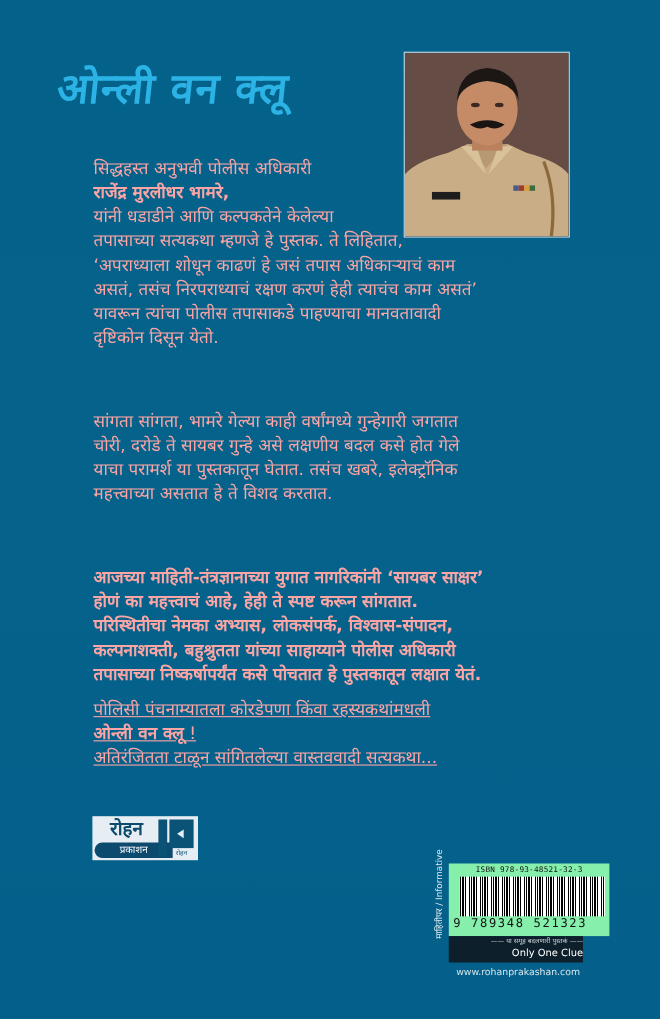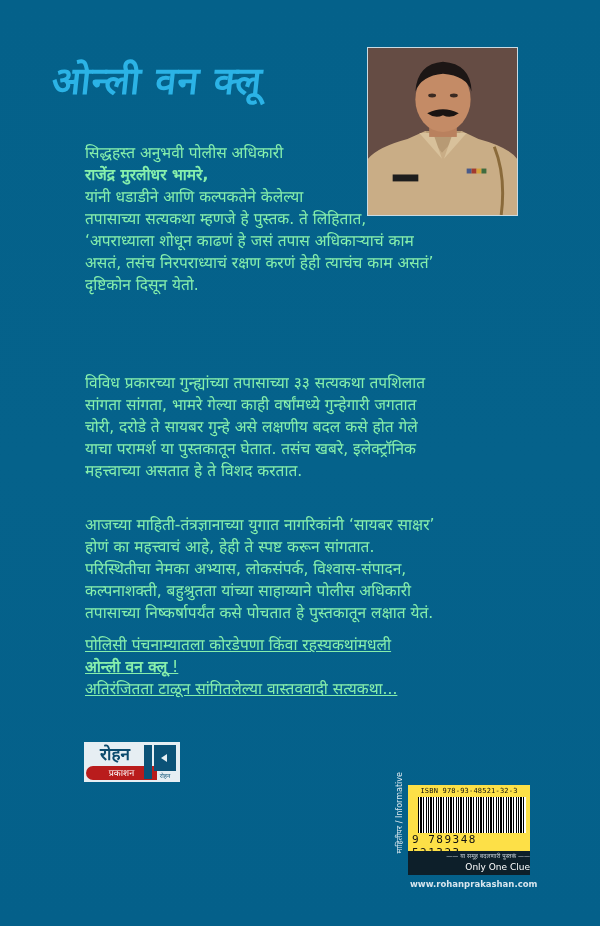--- a/index.html
+++ b/index.html
@@ -28,41 +28,41 @@
       position: absolute; left: 367px; top: 47px; width: 151px; height: 169px;
       border: 1px solid #c9dbe4;
       background: linear-gradient(180deg, #6b5147 0%, #5d4a45 55%, #4b3c3a 100%);
       overflow: hidden;
       box-sizing: border-box;
     }
     .photo svg { display: block; width: 100%; height: 100%; }
     .text-block {
       position: absolute; left: 85px; width: 470px;
       font-size: 15.5px; line-height: 22px;
-      color: #86efac;
+      color: #fca5a5;
     }
     .text-block .line { white-space: nowrap; display: block; }
     .bold { font-weight: bold; }
     #para1 { top: 142px; }
     #para2 { top: 372px; }
-    #para3 { top: 514px; }
+    #para3 { top: 514px; font-weight: bold; }
     #para4 { top: 634px; text-decoration: underline; }
     .logo {
       position: absolute; left: 84px; top: 742px; width: 96px; height: 40px;
       background: #e6eef3;
       box-sizing: border-box;
     }
     .logo .name {
       position: absolute; left: 6px; top: 2px; width: 50px;
       font-size: 17px; font-weight: bold; color: #0c4b6e;
       text-align: center; line-height: 20px;
     }
     .logo .sub {
       position: absolute; left: 2px; top: 24px; width: 71px; height: 14px;
-      background: #b91c1c; color: #ffffff;
+      background: #0c4a6e; color: #ffffff;
       font-size: 9px; line-height: 14px; text-align: center;
       border-radius: 7px 0 0 7px;
     }
     .logo .book {
       position: absolute; left: 60px; top: 3px; width: 8px; height: 34px;
       background: #0b5277;
     }
     .logo .book2 {
       position: absolute; left: 70px; top: 3px; width: 22px; height: 26px;
       background: #0b5277;
@@ -78,22 +78,22 @@
     }
     .genre {
       position: absolute; left: 390px; top: 780px; width: 16px; height: 76px;
     }
     .genre span {
       position: absolute; left: -30px; top: 30px; width: 76px;
       transform: rotate(-90deg);
       font-size: 8px; color: #dfeaf0; white-space: nowrap; text-align: center;
     }
     .barcode-box {
-      position: absolute; left: 408px; top: 785px; width: 122px; height: 66px;
-      background: #fde047;
+      position: absolute; left: 408px; top: 785px; width: 146px; height: 66px;
+      background: #86efac;
       box-sizing: border-box;
       padding: 2px 4px;
     }
     .isbn {
       font-family: "DejaVu Sans Mono", monospace;
       font-size: 7px; color: #111; text-align: center; line-height: 9px;
       letter-spacing: 0.2px;
     }
     .bars {
       height: 36px; margin-top: 1px;
@@ -108,21 +108,21 @@
       margin-top: 0;
     }
     .slogan-box {
       position: absolute; left: 408px; top: 851px; width: 122px; height: 24px;
       background: #0d1f2a; color: #ffffff; text-align: right;
     }
     .slogan-box .hi { font-size: 6px; line-height: 10px; color: #cfd8de; }
     .slogan-box .en { font-size: 9px; line-height: 12px; }
     .url {
       position: absolute; left: 410px; top: 879px; width: 122px;
-      font-size: 8.5px; color: #d8e6ee; text-align: center; font-weight: bold;
+      font-size: 8.5px; color: #d8e6ee; text-align: center;
     }
   </style>
 </head>
 <body>
 
 <div class="cover"></div>
 
 <div class="title">ओन्ली वन क्लू</div>
 
 <div class="photo">
@@ -157,25 +157,25 @@
   </svg>
 </div>
 
 <div class="text-block" id="para1">
   <span class="line">सिद्धहस्त अनुभवी पोलीस अधिकारी</span>
   <span class="line bold">राजेंद्र मुरलीधर भामरे,</span>
   <span class="line">यांनी धडाडीने आणि कल्पकतेने केलेल्या</span>
   <span class="line">तपासाच्या सत्यकथा म्हणजे हे पुस्तक. ते लिहितात,</span>
   <span class="line">‘अपराध्याला शोधून काढणं हे जसं तपास अधिकाऱ्याचं काम</span>
   <span class="line">असतं, तसंच निरपराध्याचं रक्षण करणं हेही त्याचंच काम असतं’</span>
+  <span class="line">यावरून त्यांचा पोलीस तपासाकडे पाहण्याचा मानवतावादी</span>
   <span class="line">दृष्टिकोन दिसून येतो.</span>
 </div>
 
 <div class="text-block" id="para2">
-  <span class="line">विविध प्रकारच्या गुन्ह्यांच्या तपासाच्या ३३ सत्यकथा तपशिलात</span>
   <span class="line">सांगता सांगता, भामरे गेल्या काही वर्षांमध्ये गुन्हेगारी जगतात</span>
   <span class="line">चोरी, दरोडे ते सायबर गुन्हे असे लक्षणीय बदल कसे होत गेले</span>
   <span class="line">याचा परामर्श या पुस्तकातून घेतात. तसंच खबरे, इलेक्ट्रॉनिक</span>
   <span class="line">महत्त्वाच्या असतात हे ते विशद करतात.</span>
 </div>
 
 <div class="text-block" id="para3">
   <span class="line">आजच्या माहिती-तंत्रज्ञानाच्या युगात नागरिकांनी ‘सायबर साक्षर’</span>
   <span class="line">होणं का महत्त्वाचं आहे, हेही ते स्पष्ट करून सांगतात.</span>
   <span class="line">परिस्थितीचा नेमका अभ्यास, लोकसंपर्क, विश्वास-संपादन,</span>

